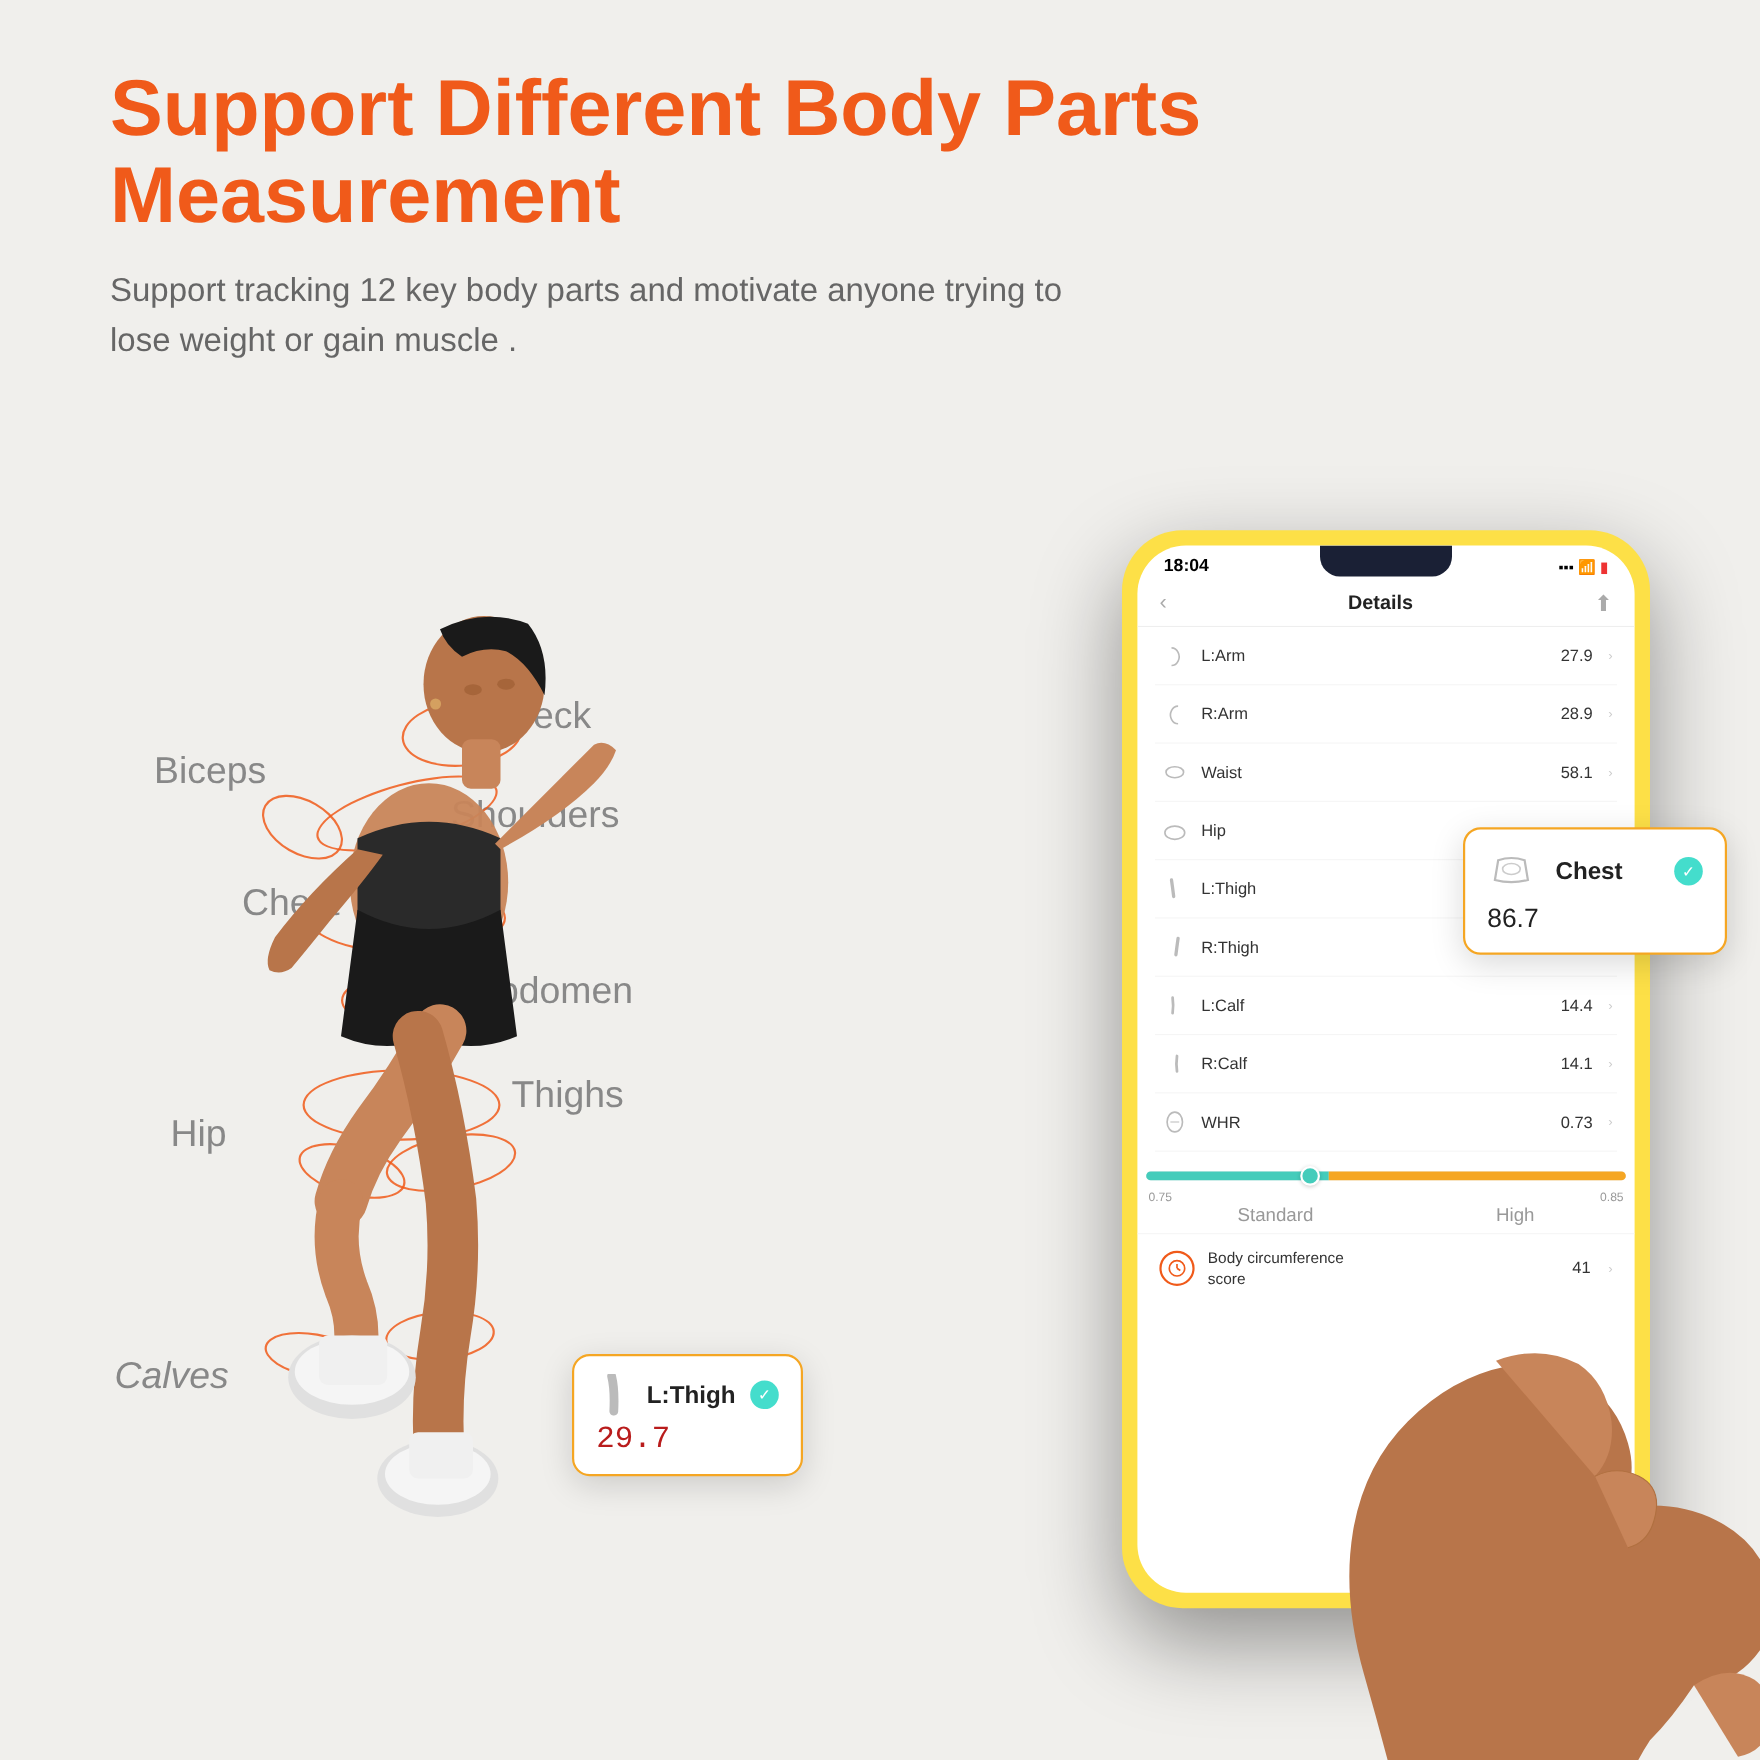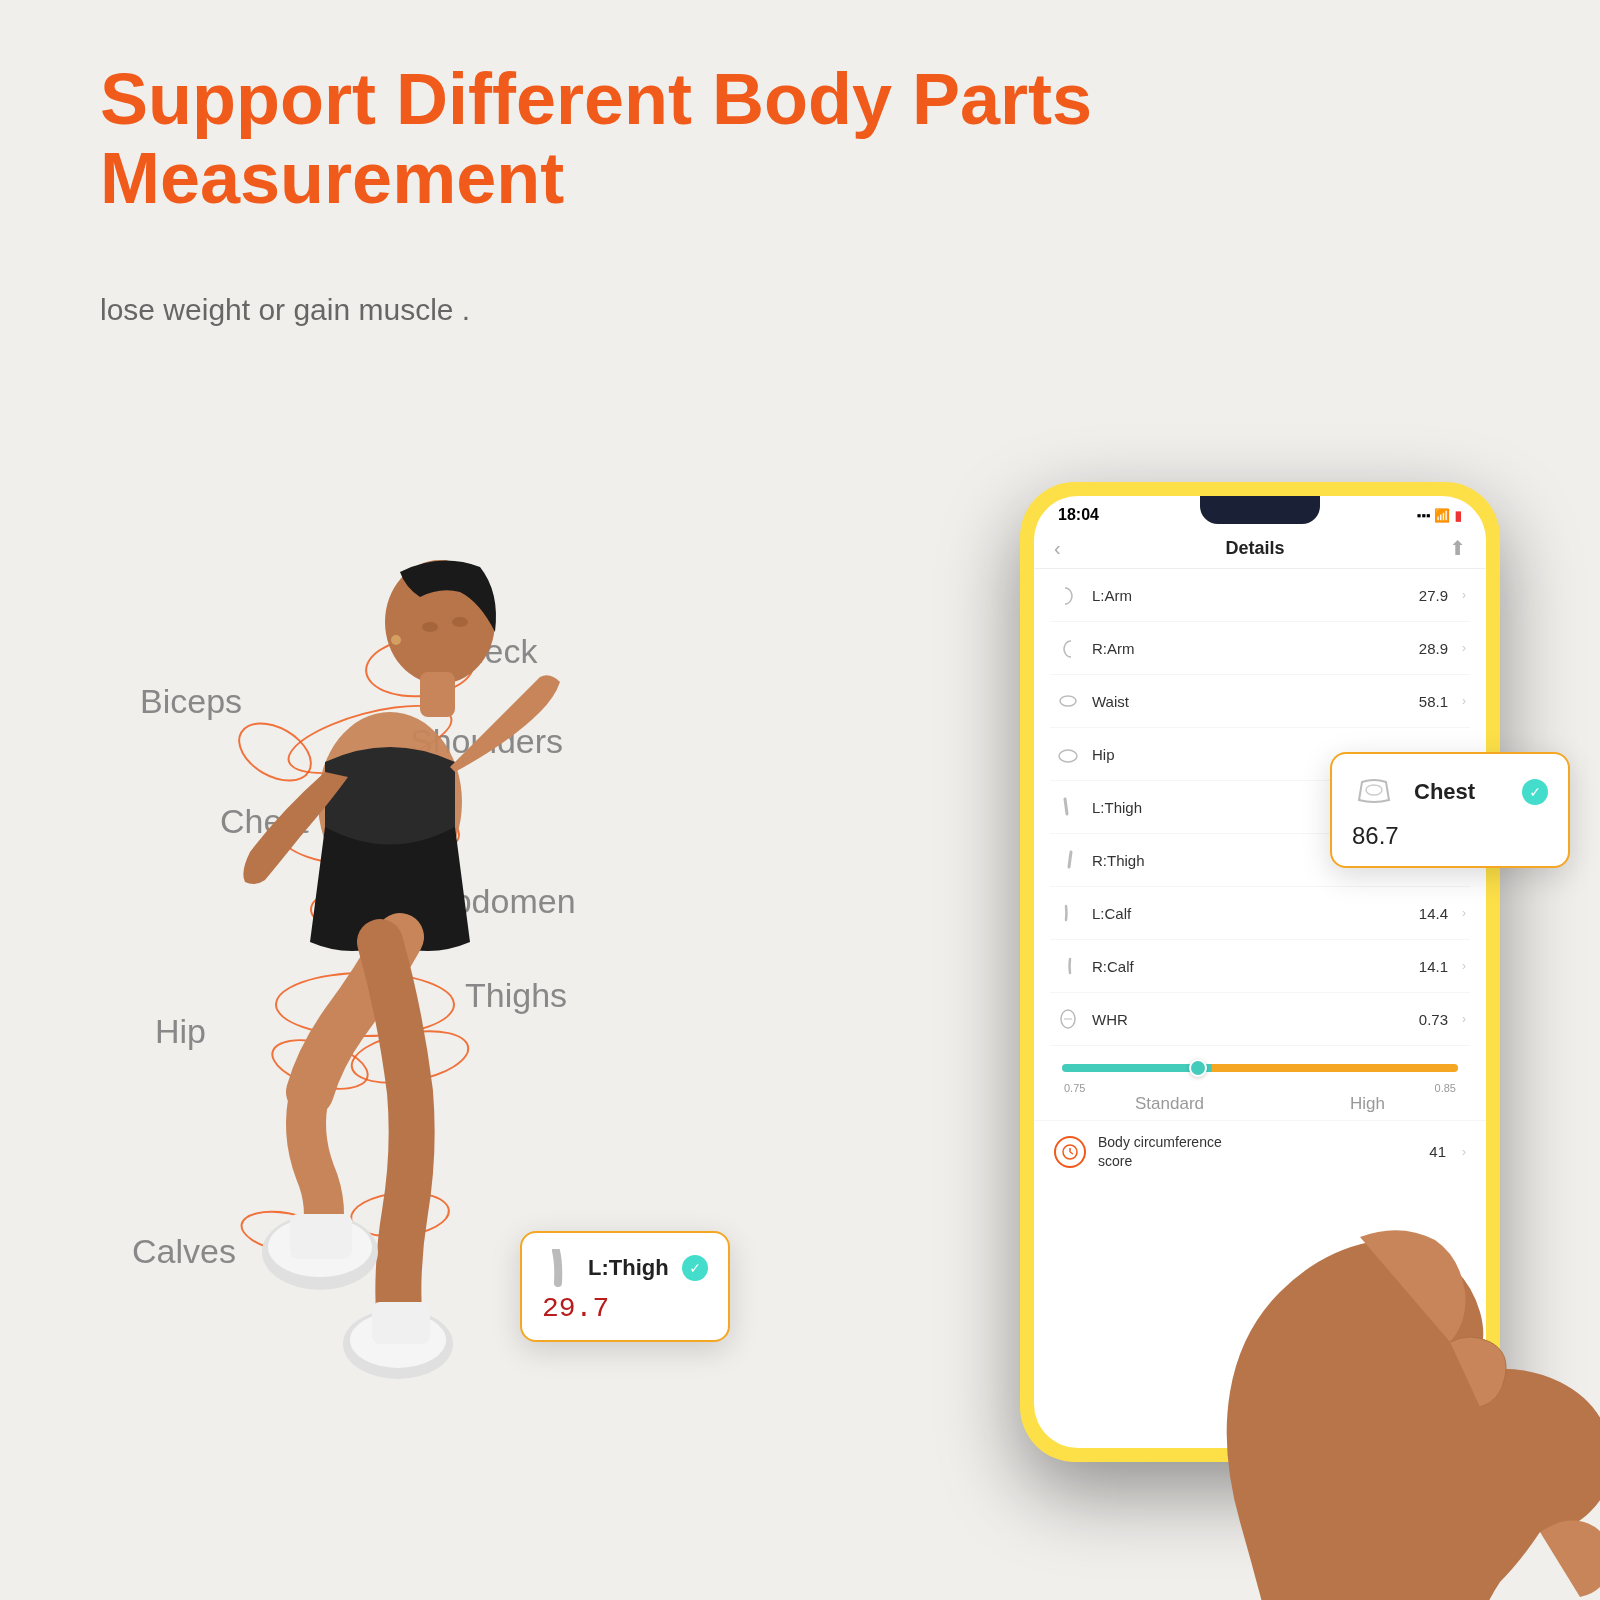--- a/index.html
+++ b/index.html
@@ -284,42 +284,42 @@
     }
 
     
     .label-biceps { left: 60px; top: 310px; }
     .label-neck { left: 380px; top: 260px; }
     .label-shoulders { left: 330px; top: 350px; }
     .label-chest { left: 140px; top: 430px; }
     .label-abdomen { left: 350px; top: 510px; }
     .label-hip { left: 75px; top: 640px; }
     .label-thighs { left: 385px; top: 604px; }
-    .label-calves { left: 52px; top: 860px; }
+    .label-calves { left: 24px; top: 860px; font-style: italic; }
 
     
     .oval-neck { left: 285px; top: 265px; width: 110px; height: 60px; transform: rotate(-5deg); }
     .oval-biceps-l { left: 155px; top: 355px; width: 80px; height: 50px; transform: rotate(30deg); }
     .oval-shoulders { left: 205px; top: 340px; width: 170px; height: 55px; transform: rotate(-15deg); }
     .oval-chest { left: 200px; top: 430px; width: 180px; height: 65px; }
     .oval-abdomen { left: 230px; top: 510px; width: 140px; height: 55px; }
     .oval-hip { left: 195px; top: 600px; width: 180px; height: 65px; }
     .oval-lthigh { left: 270px; top: 660px; width: 120px; height: 50px; transform: rotate(-10deg); }
     .oval-rthigh { left: 190px; top: 670px; width: 100px; height: 45px; transform: rotate(15deg); }
     .oval-lcalf { left: 270px; top: 820px; width: 100px; height: 45px; transform: rotate(-5deg); }
     .oval-rcalf { left: 160px; top: 840px; width: 90px; height: 40px; transform: rotate(10deg); }
 
   </style>
 </head>
 <body>
 
 <div class="header">
   <div class="header-title">Support Different Body Parts Measurement</div>
   <div class="header-subtitle">
-    <br>
+    <span>Support tracking 12 key body parts and motivate anyone trying to</span><br>
     <span>lose weight or gain muscle .</span>
   </div>
 </div>
 
 <div class="main-content">
 
   <div class="runner-container">
 
     <div class="body-label label-biceps">Biceps</div>
     <div class="body-label label-neck">Neck</div>
@@ -497,21 +497,21 @@
                   <ellipse cx="11" cy="11" rx="7" ry="9" stroke="#bbb" stroke-width="1.5" fill="none"></ellipse>
                   <line x1="7" y1="11" x2="15" y2="11" stroke="#bbb" stroke-width="1"></line>
                 </svg>
             </div>
             <span class="m-label">WHR</span>
             <span class="m-value">0.73</span>
             <span class="m-chevron">›</span>
           </div>
         </div>
 
-        <div class="whr-section" style="padding: 10px 28px 14px;">
+        <div class="whr-section" style="padding: 10px 8px 14px;">
           <div style="position:relative; height:50px;">
             <div style="position:absolute; top:8px; left:0; right:0; height:8px; border-radius:4px; background:#e8e8e8; overflow:visible;">
               <div style="position:absolute; left:0; width:38%; height:100%; background:#44ccbb; border-radius:4px 0 0 4px;"></div>
               <div style="position:absolute; left:38%; width:62%; height:100%; background:#f5a623; border-radius:0 4px 4px 0;"></div>
               <div style="position:absolute; left:32%; top:-5px; width:18px; height:18px; background:#44ccbb; border-radius:50%; border:2px solid #fff; box-shadow:0 1px 4px rgba(0,0,0,0.2);"></div>
             </div>
             <div style="position:absolute; top:26px; left:0; right:0; display:flex; justify-content:space-between; font-size:11px; color:#999; padding:0 2px;">
               <span>0.75</span>
               <span>0.85</span>
             </div>

